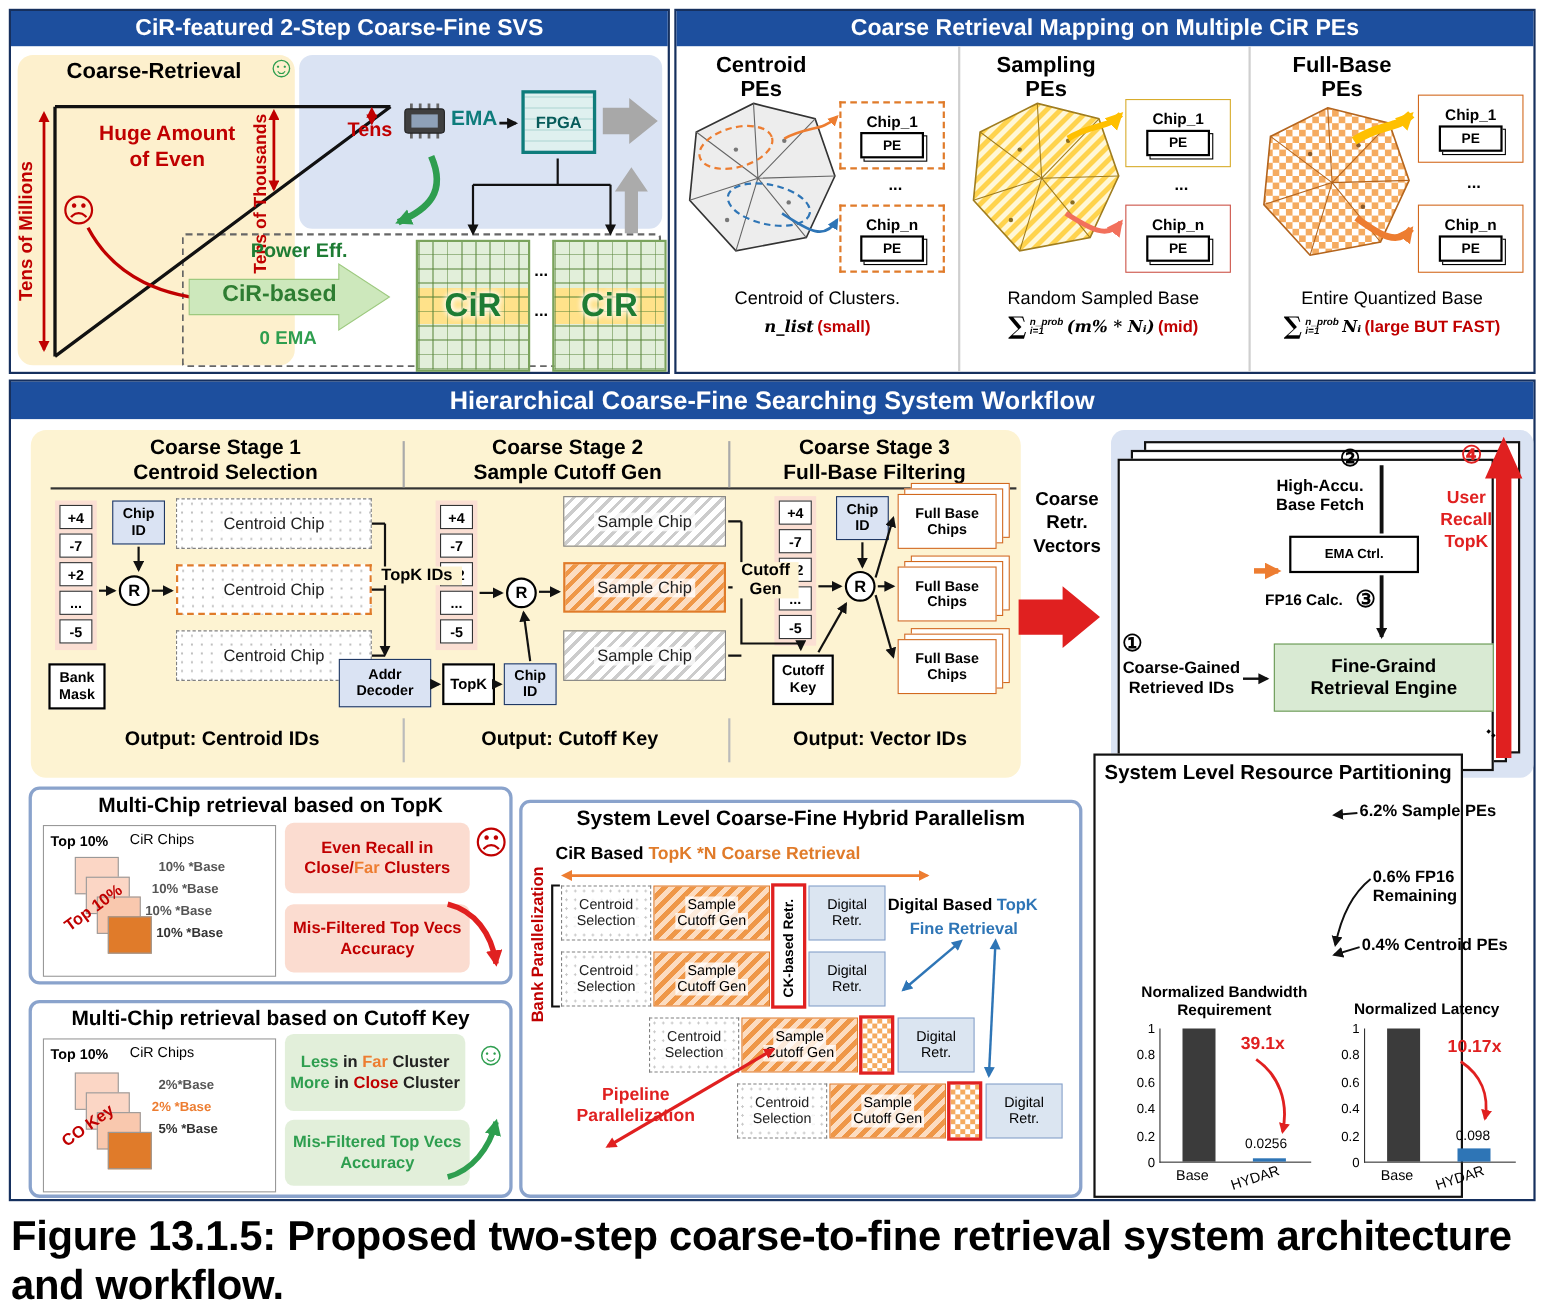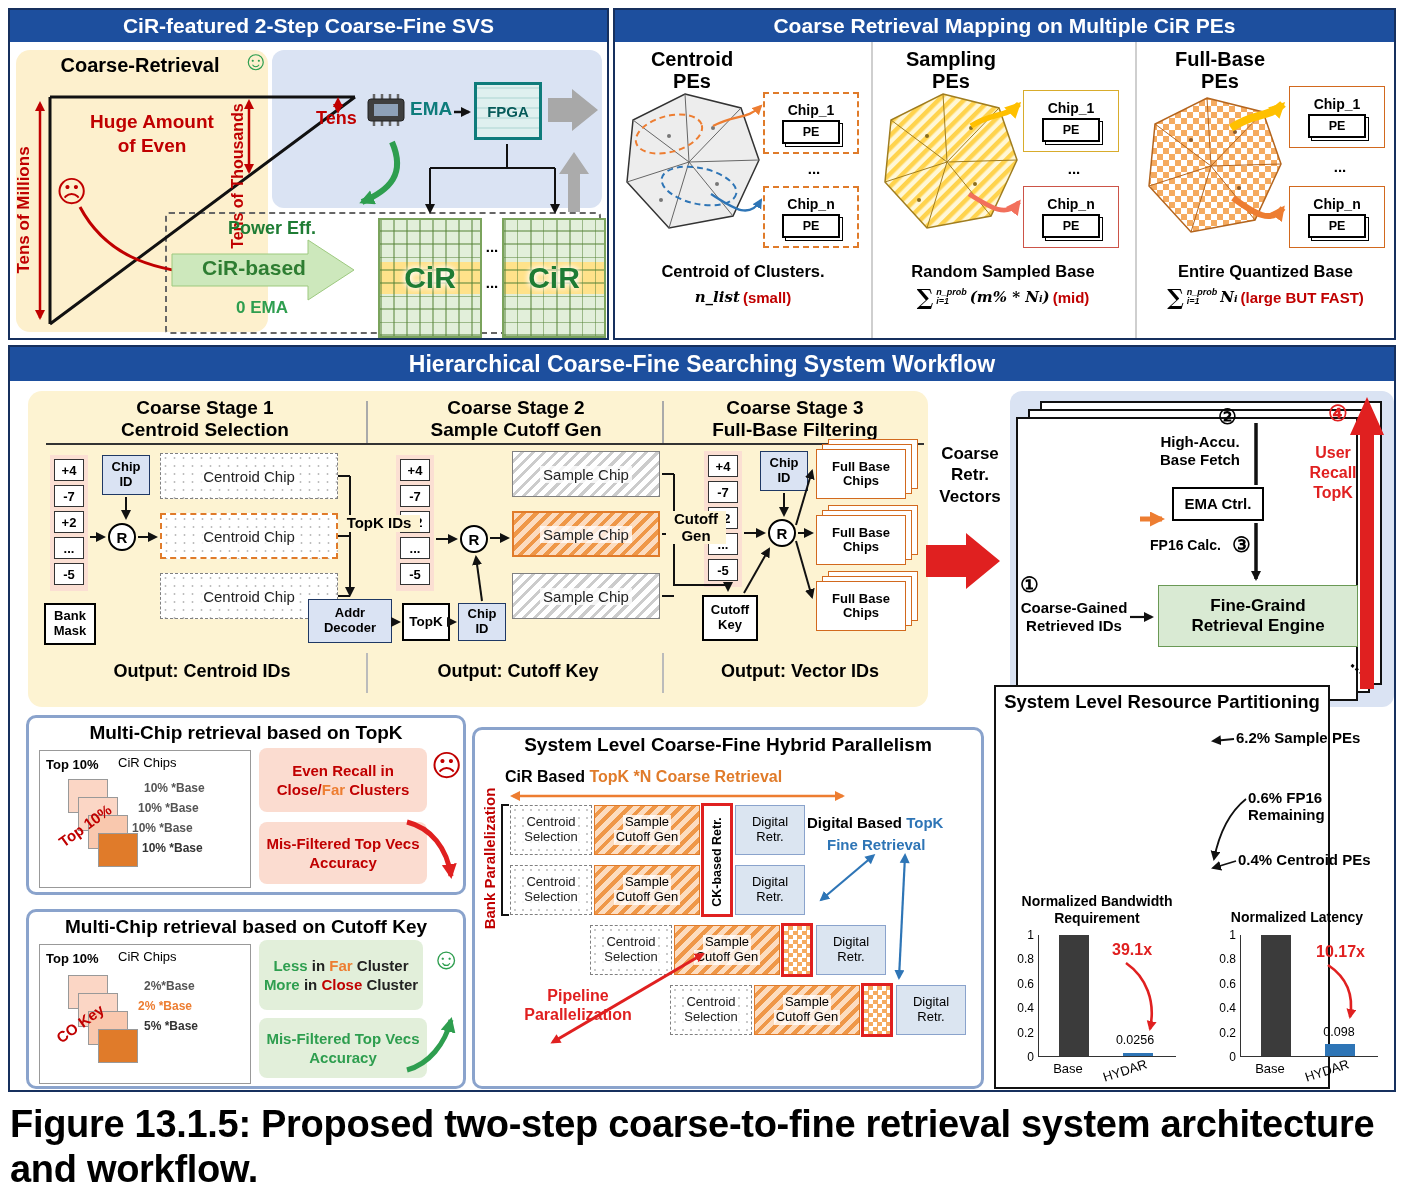--- a/index.html
+++ b/index.html
@@ -31,21 +31,21 @@
 .stackrect{position:absolute;width:90px;height:50px;border:1.6px solid #d2691e;background:#fff}
 .front{display:flex;flex-direction:column;align-items:center;justify-content:center;font-weight:700;font-size:13px;line-height:1.1;text-align:center}
 .front span{background:rgba(255,255,255,.72);padding:0 2px}
 .out{font-weight:700;font-size:18px;text-align:center}
 .lblbg{background:#fdf3d2;font-weight:700;font-size:15px;text-align:center;line-height:1.1;z-index:6}
 .mcol{position:absolute;top:0;height:296px}
 .mhead{font-weight:700;font-size:20px;text-align:center;line-height:1.1}
 .mchip{position:absolute;width:96px;height:62px;background:#fff;display:flex;flex-direction:column;align-items:center;justify-content:center;gap:2px}
 .mchip-t{font-weight:700;font-size:14px;background:rgba(255,255,255,.78);padding:0 3px}
 .pebox{width:58px;height:24px;background:#fff;border:2px solid #000;display:flex;align-items:center;justify-content:center;font-weight:700;font-size:12.5px;box-shadow:3px 3px 0 -1px #fff,3px 3px 0 0 #000}
-.mcap{left:0;width:100%;text-align:center;font-weight:700;font-size:16.5px}
+.mcap{left:0;width:100%;text-align:center;font-weight:400;font-size:16.5px}
 .mform{left:0;width:100%;display:flex;align-items:center;justify-content:center;gap:3px}
 .fsig{font-size:22px;font-weight:700;font-family:"DejaVu Serif",serif}
 .fstack{display:flex;flex-direction:column;font-size:9px;font-weight:700;line-height:1.05;font-style:italic}
 .fmain{font-weight:700;font-style:italic;font-size:15px;font-family:"DejaVu Serif",serif}
 .fnote{font-weight:700;font-size:15px;color:#c00000}
 .sp{border:3px solid #8aa3cc;border-radius:10px;background:#fff}
 .sp-title{position:absolute;top:4px;left:0;right:0;text-align:center;font-weight:700;font-size:19px}
 .pinkbox{background:#fbdcd0;border-radius:8px;display:flex;flex-direction:column;align-items:center;justify-content:center;font-weight:700;font-size:15px;color:#c00000;line-height:1.3;text-align:center}
 .greenbox{background:#e2efda;border-radius:8px;display:flex;flex-direction:column;align-items:center;justify-content:center;font-weight:700;font-size:15px;color:#2e9e4f;line-height:1.3;text-align:center}
 .cstack{width:40px;height:34px;border:1.2px solid #999}
@@ -424,21 +424,21 @@
       <div>Coarse</div>
         <div>Retr.</div>
         <div>Vectors</div>
     </div>
     <div class="abs" style="left:1000px;top:44px;width:384px;height:316px;background:#dae3f3;border-radius:12px"></div>
     <div class="abs" style="left:1030px;top:54px;width:342px;height:284px;background:#fff;border:2px solid #111"></div>
     <div class="abs" style="left:1018px;top:62px;width:342px;height:284px;background:#fff;border:2px solid #111"></div>
     <div class="abs" style="left:1006px;top:70px;width:342px;height:284px;background:#fff;border:2px solid #111"></div>
     <div class="abs b" style="left:1134px;top:86px;width:112px;font-size:15px;text-align:center;line-height:1.2">High-Accu. Base Fetch</div>
     <div class="abs b" style="left:1208px;top:58px;font-size:21px">②</div>
-    <div class="abs wbox" style="left:1162px;top:140px;width:92px;height:34px;font-size:15px">EMA Ctrl.</div>
+    <div class="abs wbox" style="left:1162px;top:140px;width:118px;height:34px;font-size:12px">EMA Ctrl.</div>
     <div class="abs b" style="left:1140px;top:190px;width:80px;font-size:14px">FP16 Calc.</div>
     <div class="abs b" style="left:1222px;top:186px;font-size:21px">③</div>
     <div class="abs" style="left:1148px;top:238px;width:200px;height:62px;background:#d9ead3;border:1.5px solid #6a9955;display:flex;flex-direction:column;align-items:center;justify-content:center;font-weight:700;font-size:17px;line-height:1.2">
       <span>Fine-Graind</span>
         <span>Retrieval Engine</span>
     </div>
     <div class="abs b" style="left:1010px;top:226px;font-size:21px">①</div>
     <div class="abs b" style="left:1002px;top:252px;width:124px;font-size:15px;text-align:center;line-height:1.2">
       <div>Coarse-Gained</div>
         <div>Retrieved IDs</div>
@@ -630,21 +630,21 @@
       <div class="sp-title" style="font-size:18.5px">System Level Resource Partitioning</div>
       <div class="abs b" style="left:240px;top:42px;width:152px;font-size:15px">6.2% Sample PEs</div>
       <div class="abs b" style="left:252px;top:102px;width:136px;font-size:15px">0.6% FP16 Remaining</div>
       <div class="abs b" style="left:242px;top:164px;width:152px;font-size:15px">0.4% Centroid PEs</div>
       <svg class="abs" style="left:214px;top:40px;pointer-events:none" width="44" height="152">
         <line x1="24" y1="12" x2="3" y2="14" stroke="#111" stroke-width="1.8" marker-end="url(#mblk)"></line>
         <path d="M36,72 C16,88 8,112 4,132" stroke="#111" stroke-width="1.8" fill="none" marker-end="url(#mblk)"></path>
         <line x1="26" y1="134" x2="3" y2="141" stroke="#111" stroke-width="1.8" marker-end="url(#mblk)"></line>
       </svg>
 
-      <div class="abs" style="left:4px;top:206px;width:194px;height:196px">
+      <div class="abs" style="left:20px;top:206px;width:194px;height:196px">
         <div class="abs b" style="left:0;top:0;width:100%;text-align:center;font-size:14px;line-height:1.2">
           <div>Normalized Bandwidth</div>
             <div>Requirement</div>
         </div>
         <div class="abs plot" style="left:38px;top:42px;width:138px;height:122px">
           <div class="bar" style="left: 20px; width: 30px; height: 100%; background: rgb(59, 59, 59);"></div>
           <div class="bar" style="left: 84px; width: 30px; height: 2.56%; background: rgb(46, 117, 182);"></div>
         </div>
         <div class="ytick" style="left:2px;top:35px">1</div>
         <div class="ytick" style="left:2px;top:59px">0.8</div>

